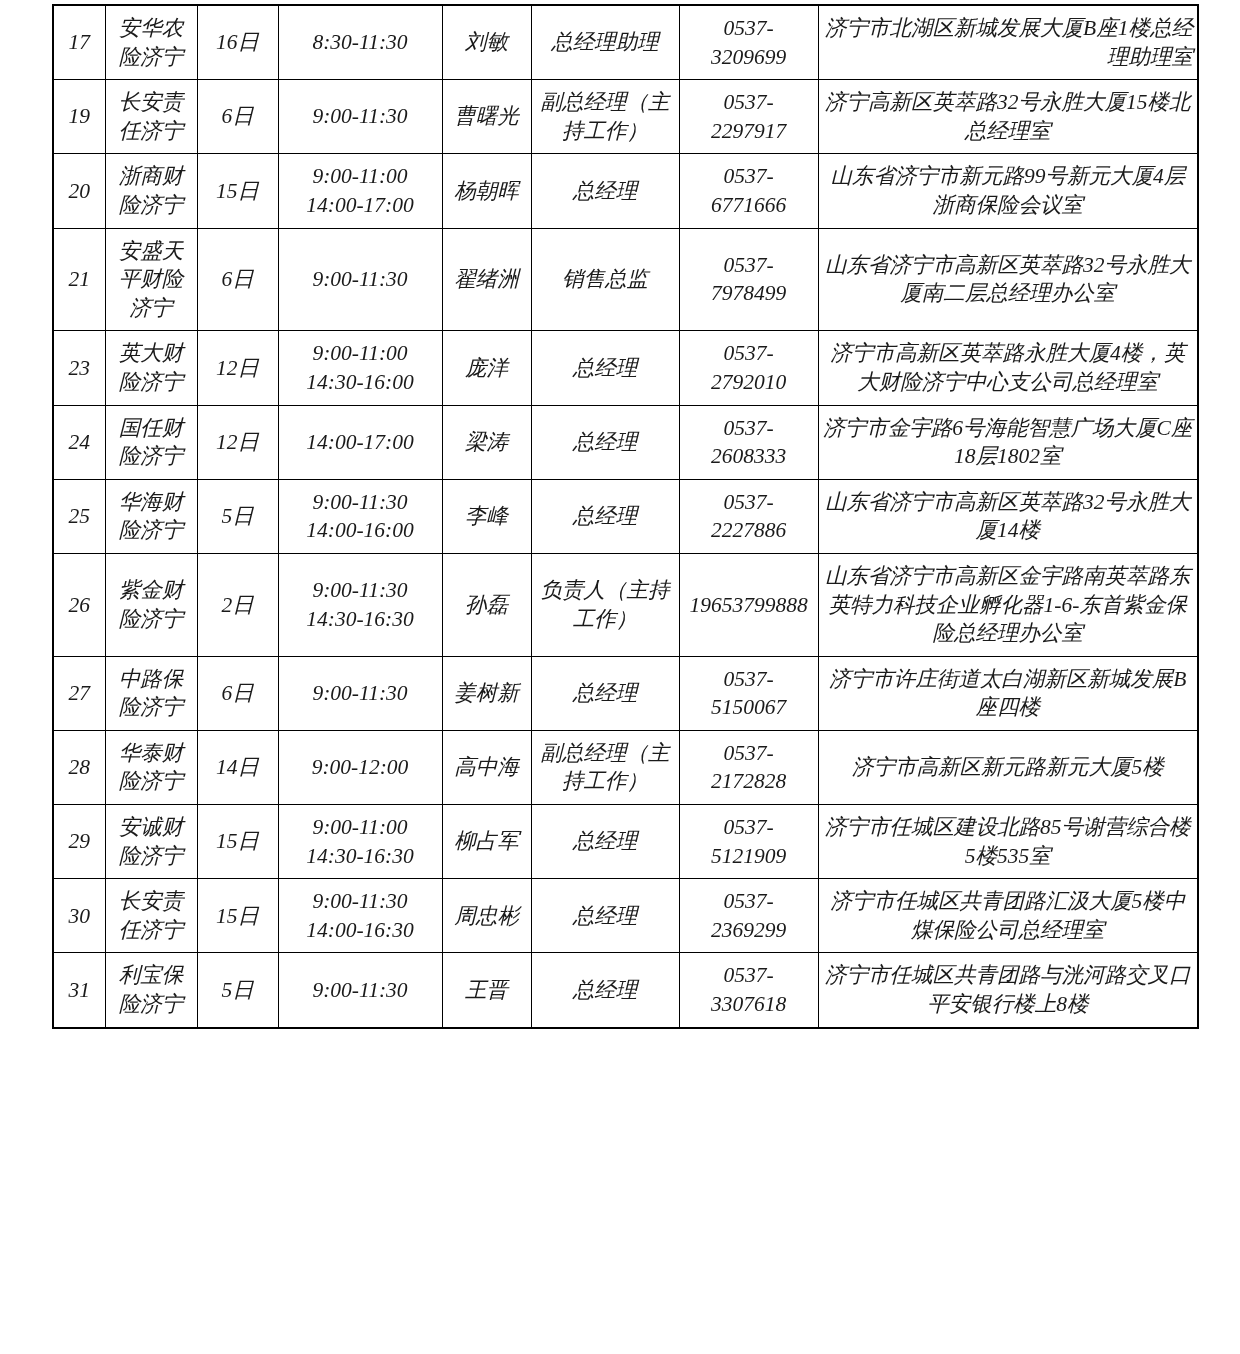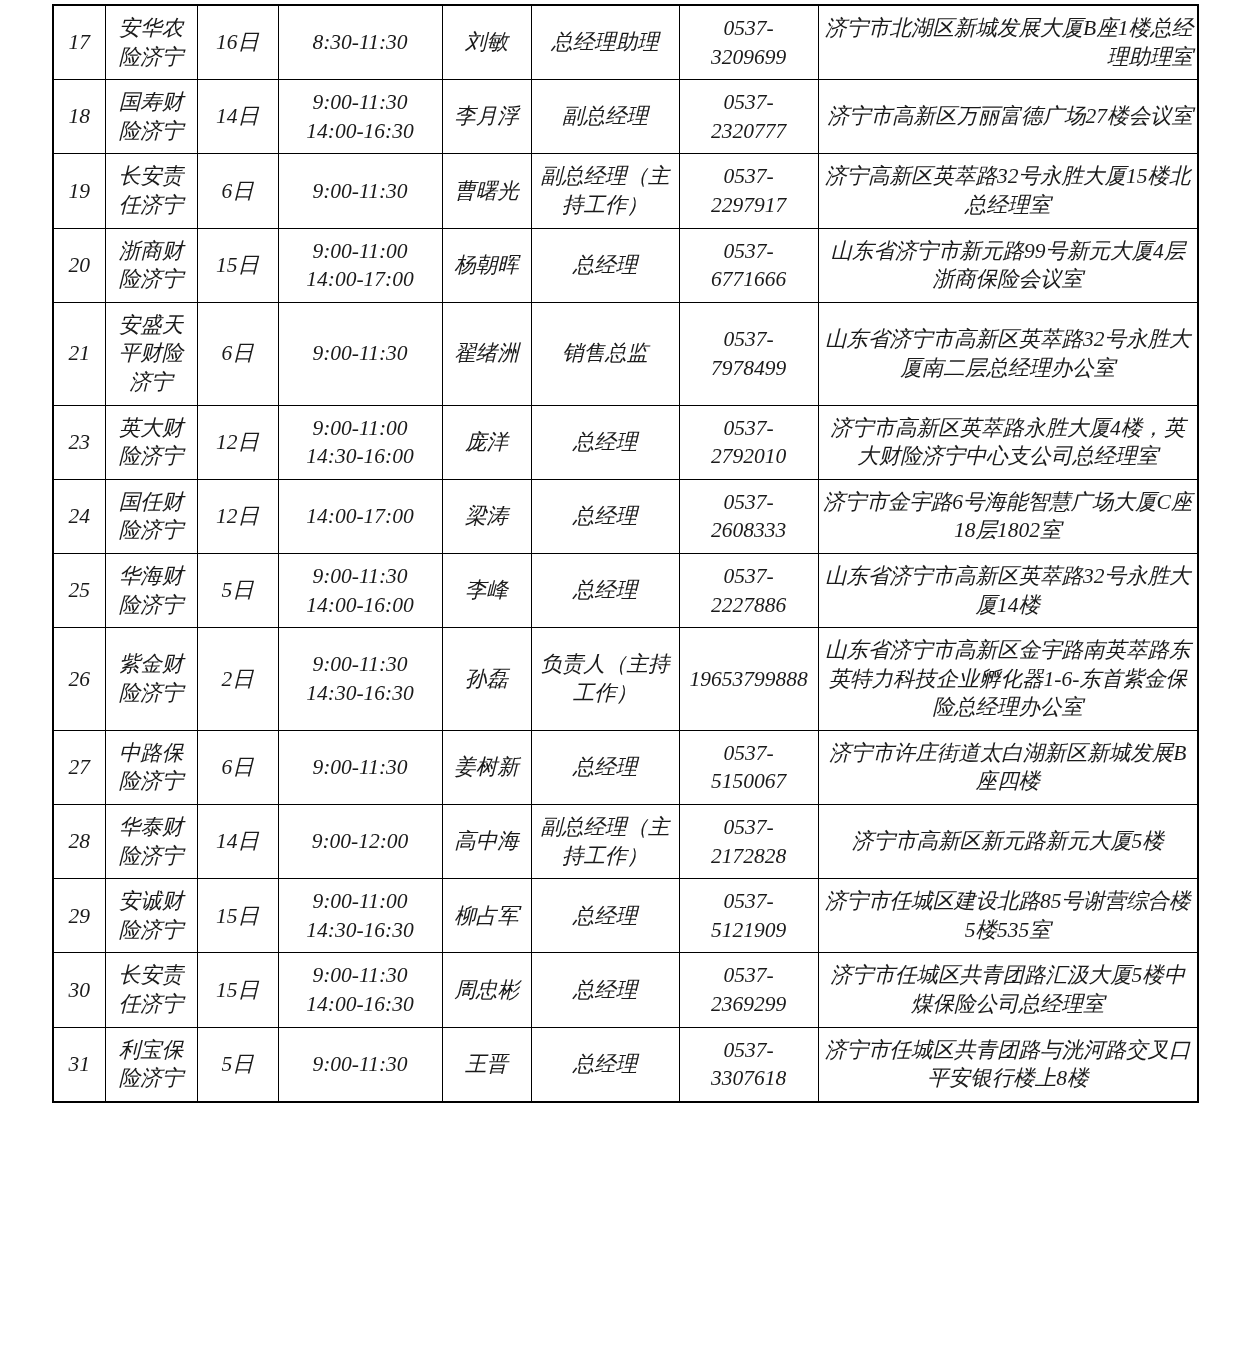--- a/index.html
+++ b/index.html
@@ -75,32 +75,20 @@
           <td class="company">安华农险济宁</td>
           <td class="day">16日</td>
           <td class="time">8:30-11:30</td>
           <td class="person">刘敏</td>
           <td class="title">总经理助理</td>
           <td class="phone">0537-
 3209699</td>
           <td class="address left">济宁市北湖区新城发展大厦B座1楼总经理助理室</td>
         </tr>
         <tr>
-          <td class="index">18</td>
-          <td class="company">国寿财险济宁</td>
-          <td class="day">14日</td>
-          <td class="time">9:00-11:30
-14:00-16:30</td>
-          <td class="person">李月浮</td>
-          <td class="title">副总经理</td>
-          <td class="phone">0537-
-2320777</td>
-          <td class="address left">济宁市高新区万丽富德广场27楼会议室</td>
-        </tr>
-        <tr>
           <td class="index">19</td>
           <td class="company">长安责任济宁</td>
           <td class="day">6日</td>
           <td class="time">9:00-11:30</td>
           <td class="person">曹曙光</td>
           <td class="title">副总经理（主持工作）</td>
           <td class="phone">0537-
 2297917</td>
           <td class="address">济宁高新区英萃路32号永胜大厦15楼北总经理室</td>
         </tr>

